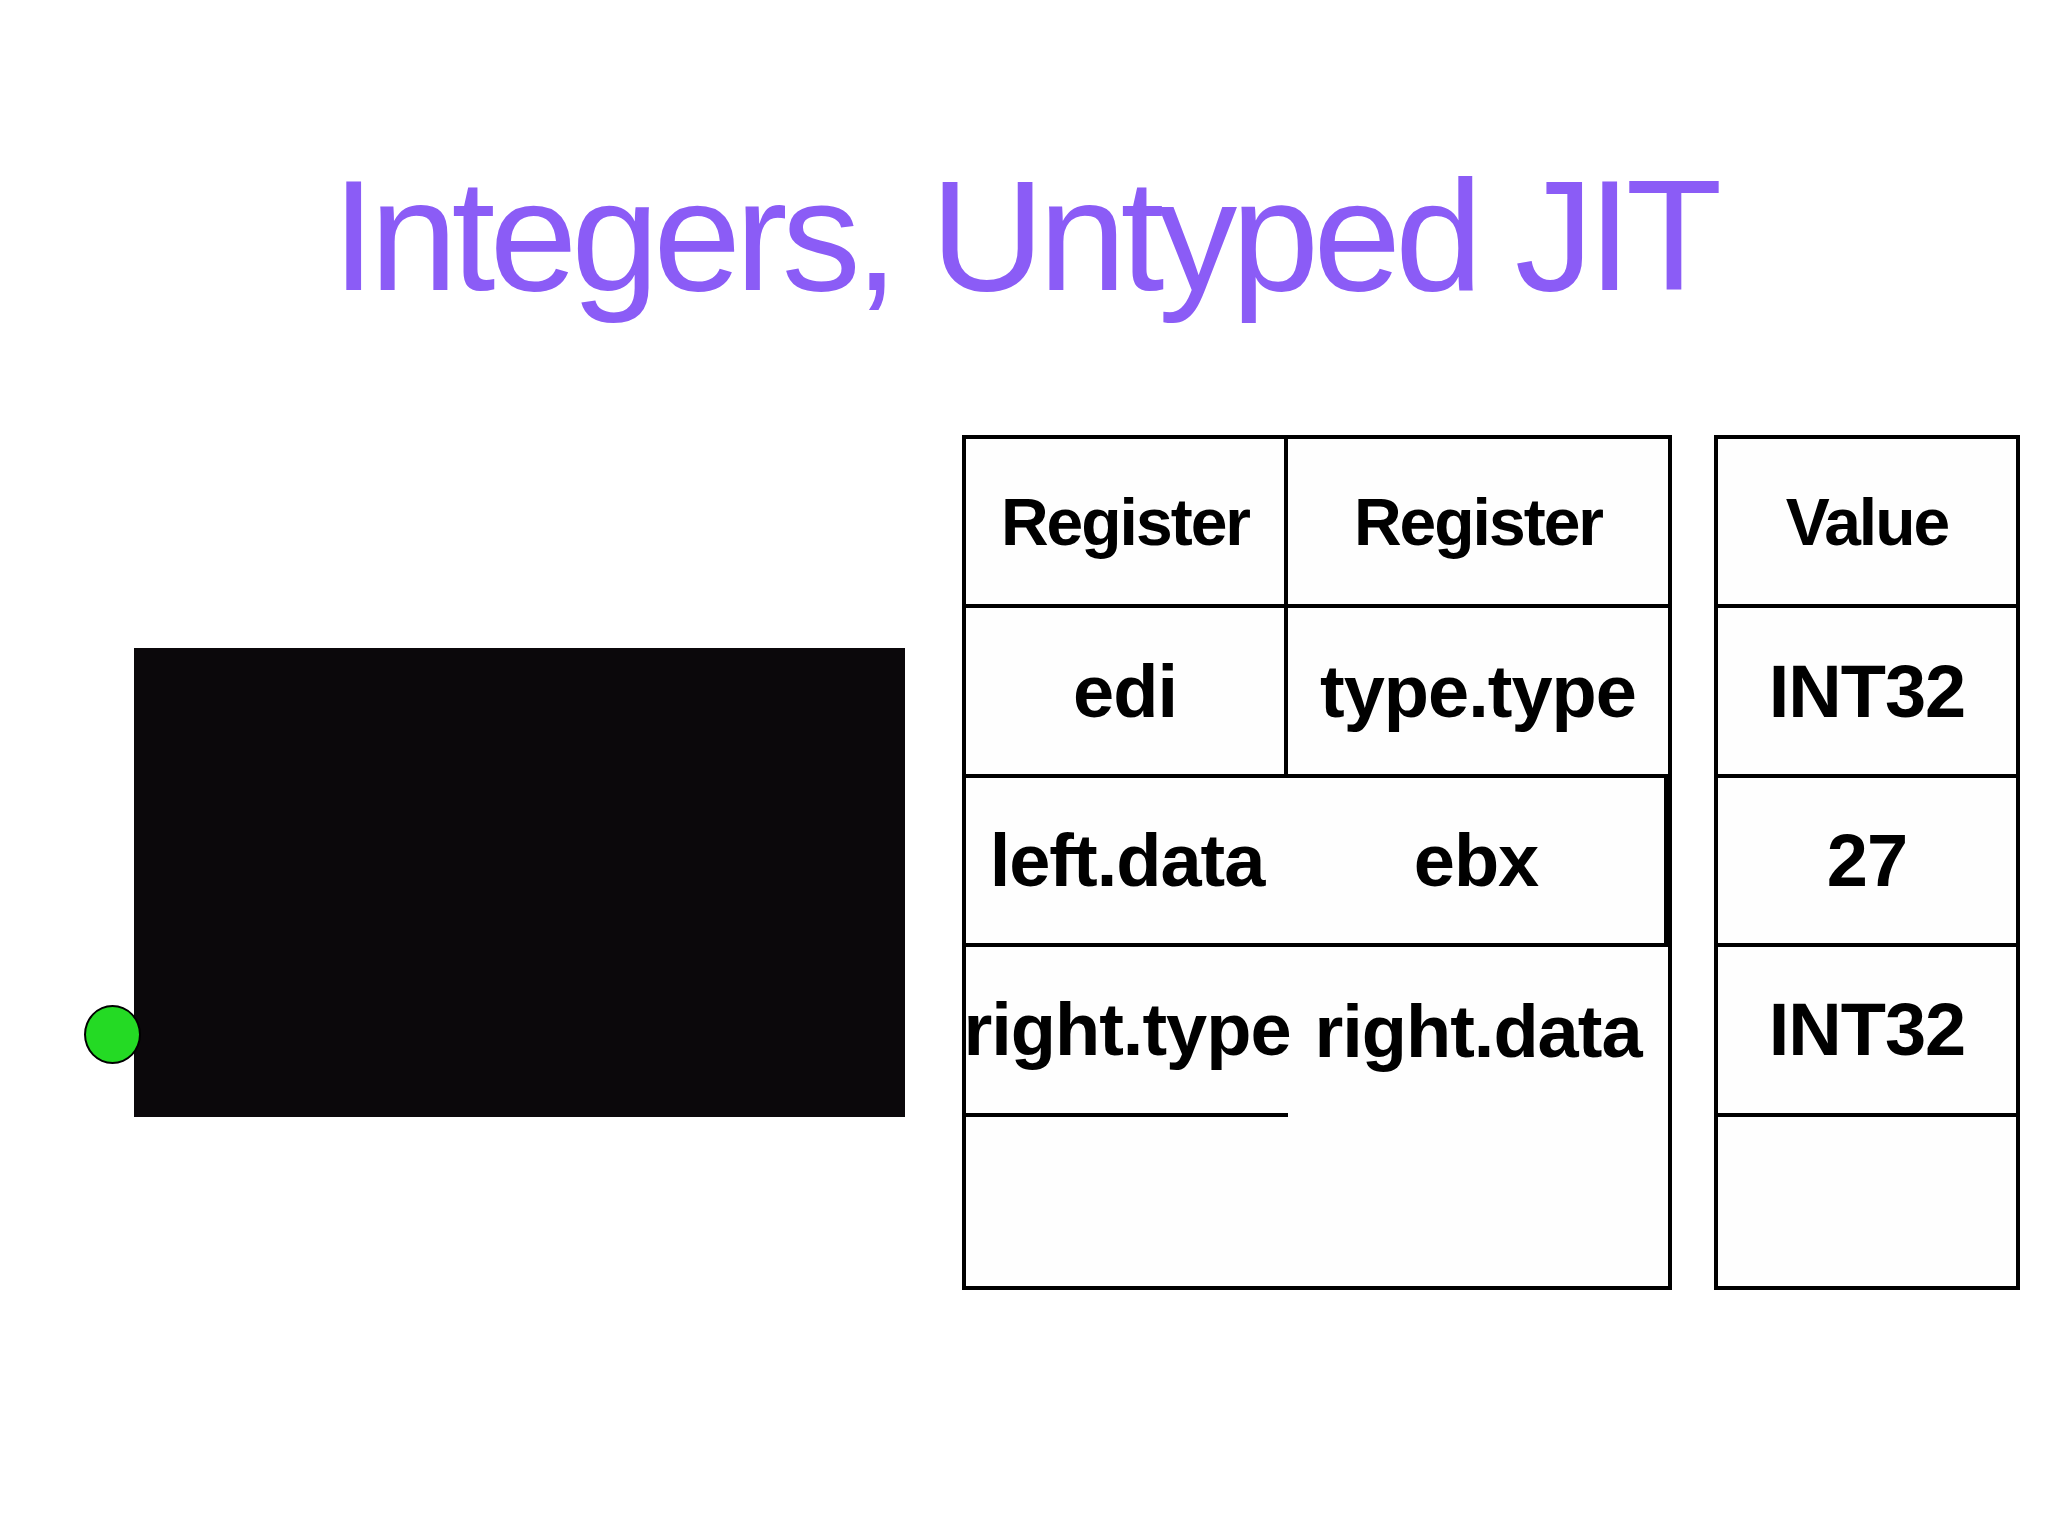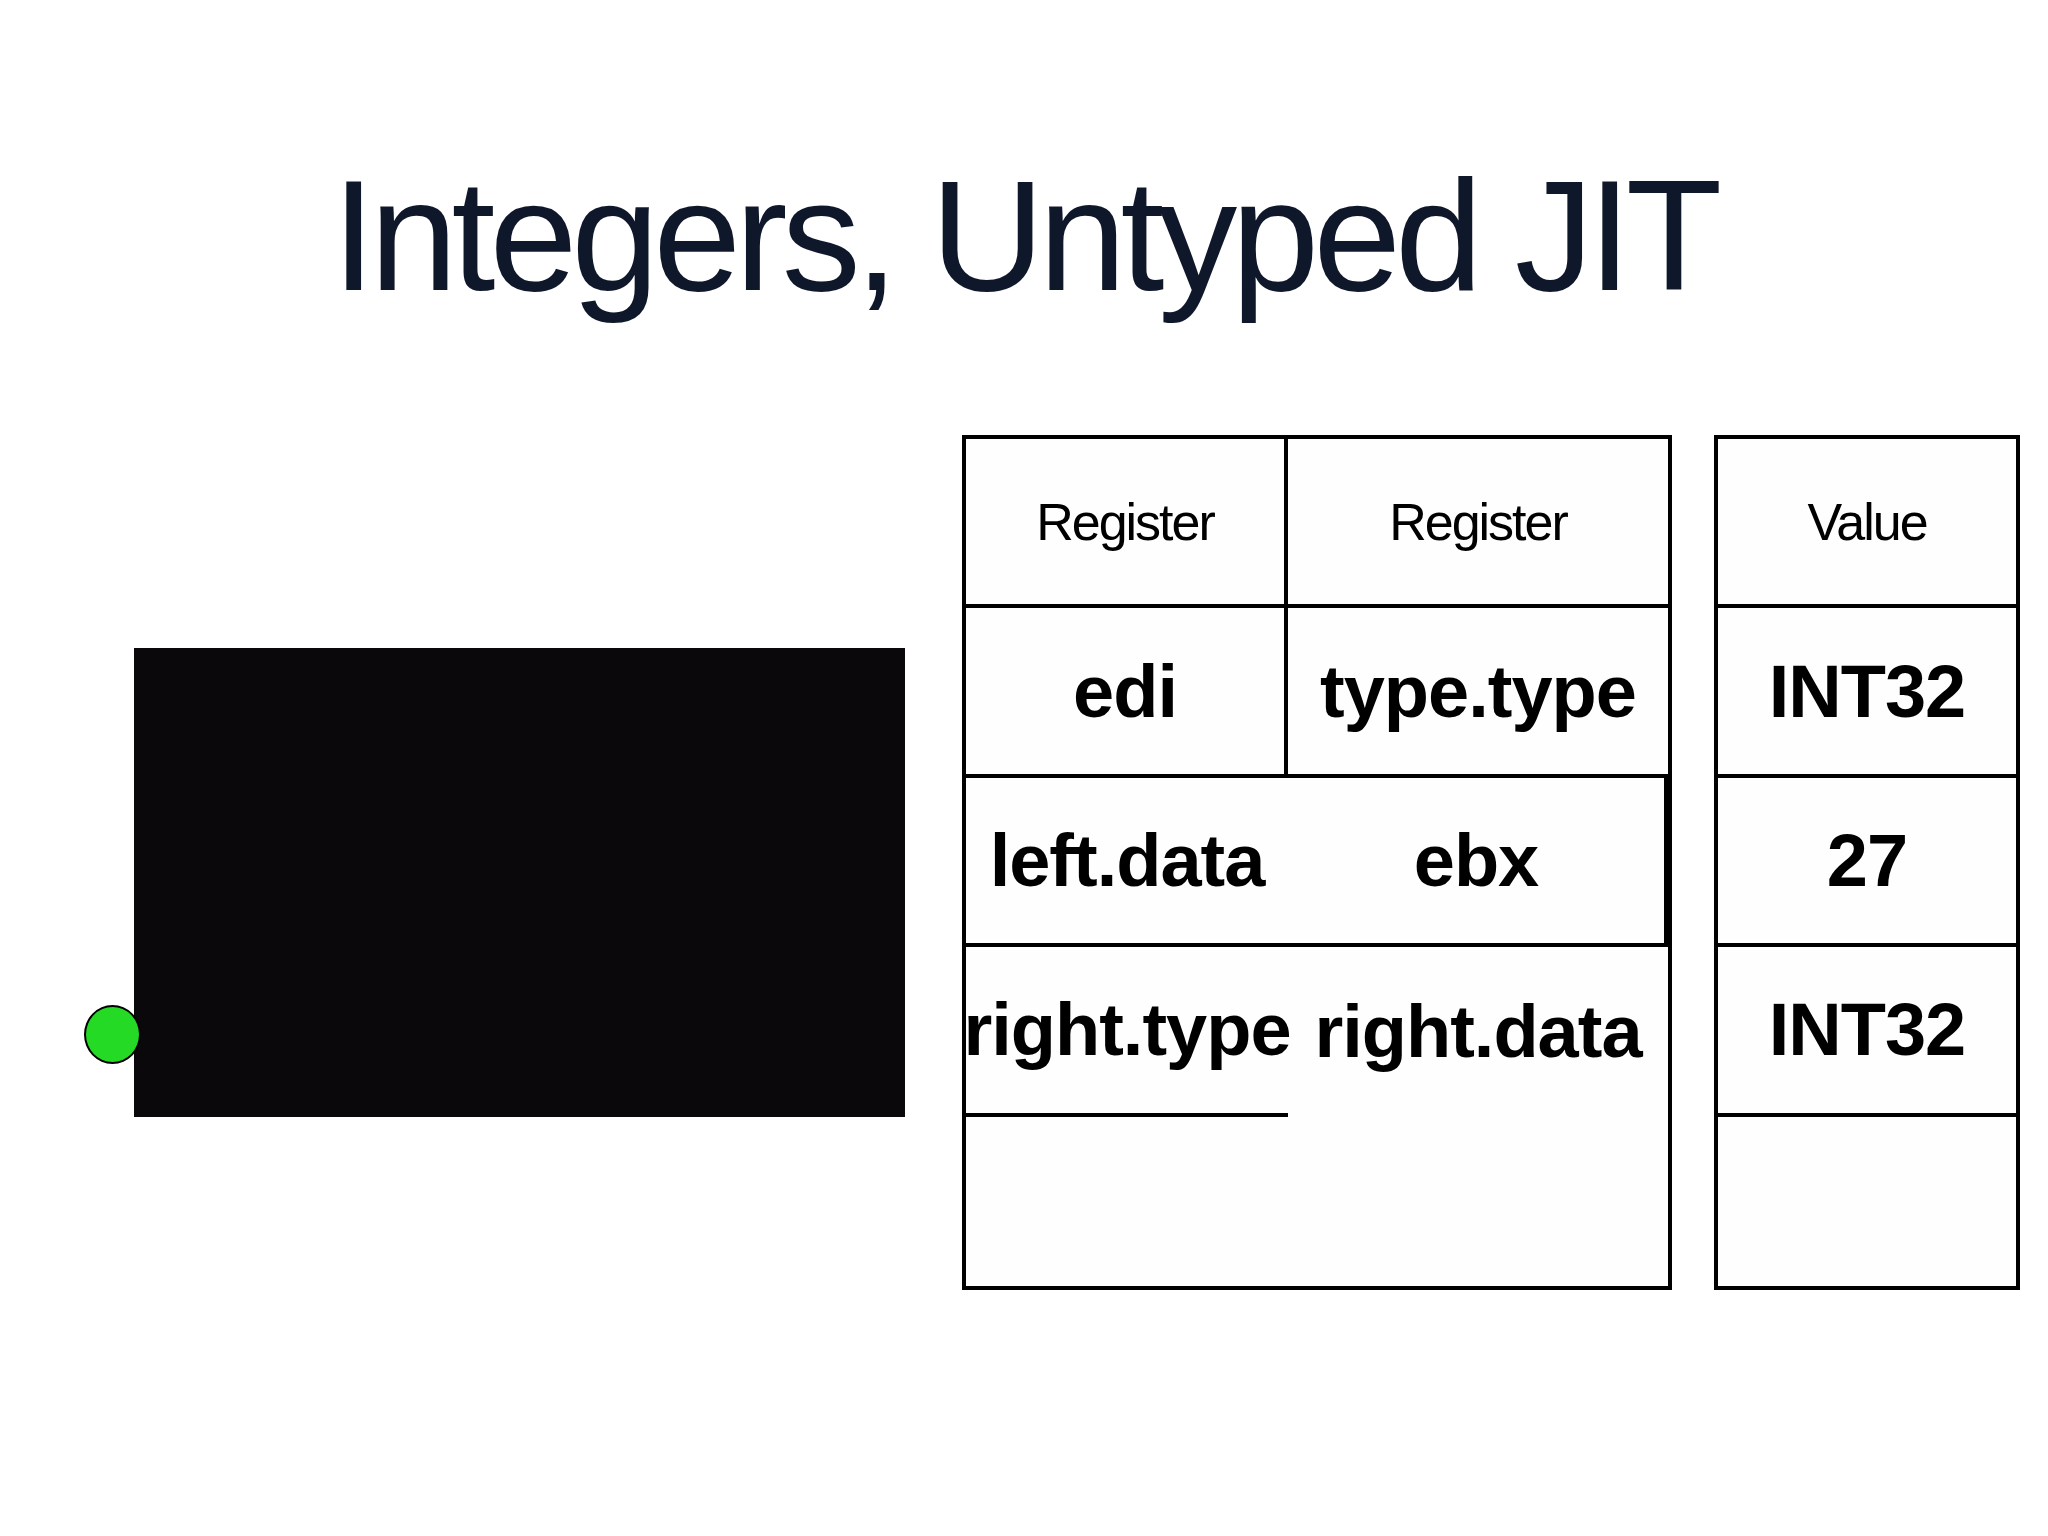--- a/index.html
+++ b/index.html
@@ -21,21 +21,21 @@
     position: absolute;
     top: 156px;
     left: 0;
     width: 2048px;
     margin: 0;
     text-align: center;
     font-size: 158px;
     font-weight: 400;
     letter-spacing: -6px;
     line-height: 1;
-    color: #0f172a;
+    color: #8b5cf6;
   }
   .codebox {
     position: absolute;
     left: 134px;
     top: 648px;
     width: 771px;
     height: 469px;
     background: #0b080b;
   }
   .codelines {
@@ -83,22 +83,22 @@
     display: flex;
     align-items: center;
     justify-content: center;
     border-right: 4px solid #000000;
     border-bottom: 4px solid #000000;
     color: #000000;
   }
   .cell.lastcol { border-right: none; }
   .cell.lastrow { border-bottom: none; }
   .th {
-    font-size: 52px;
-    font-weight: 400;
+    font-size: 66px;
+    font-weight: 700;
     letter-spacing: -2px;
   }
   .td {
     font-size: 74px;
     font-weight: 700;
     letter-spacing: -1px;
   }
 </style>
 </head>
 <body>

